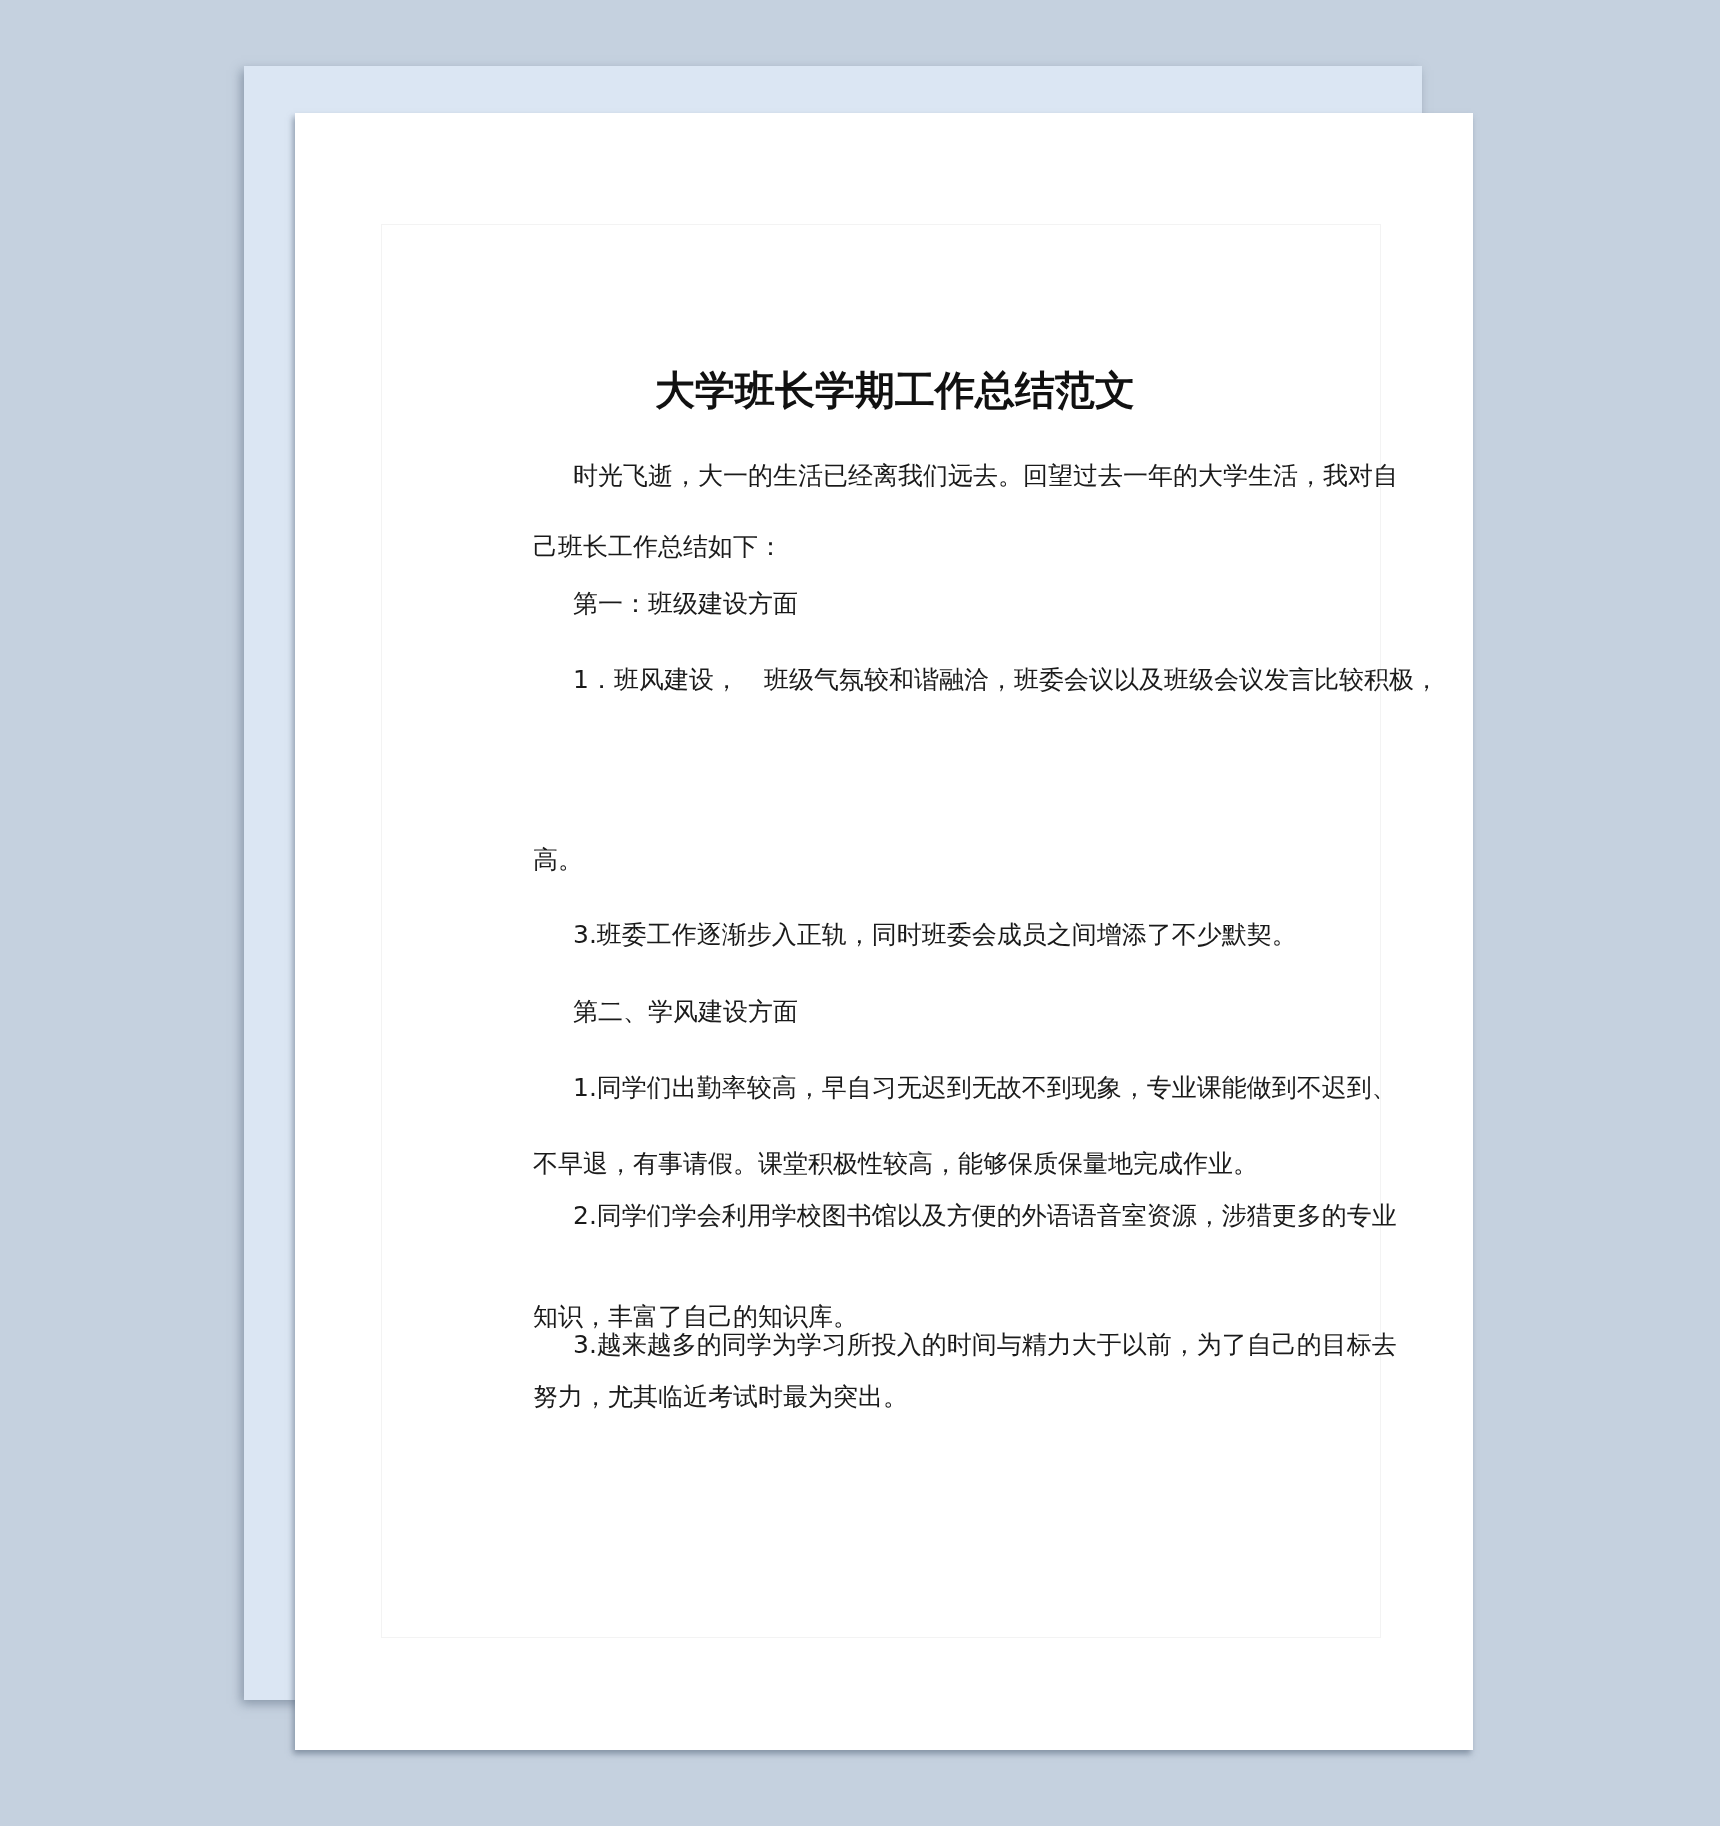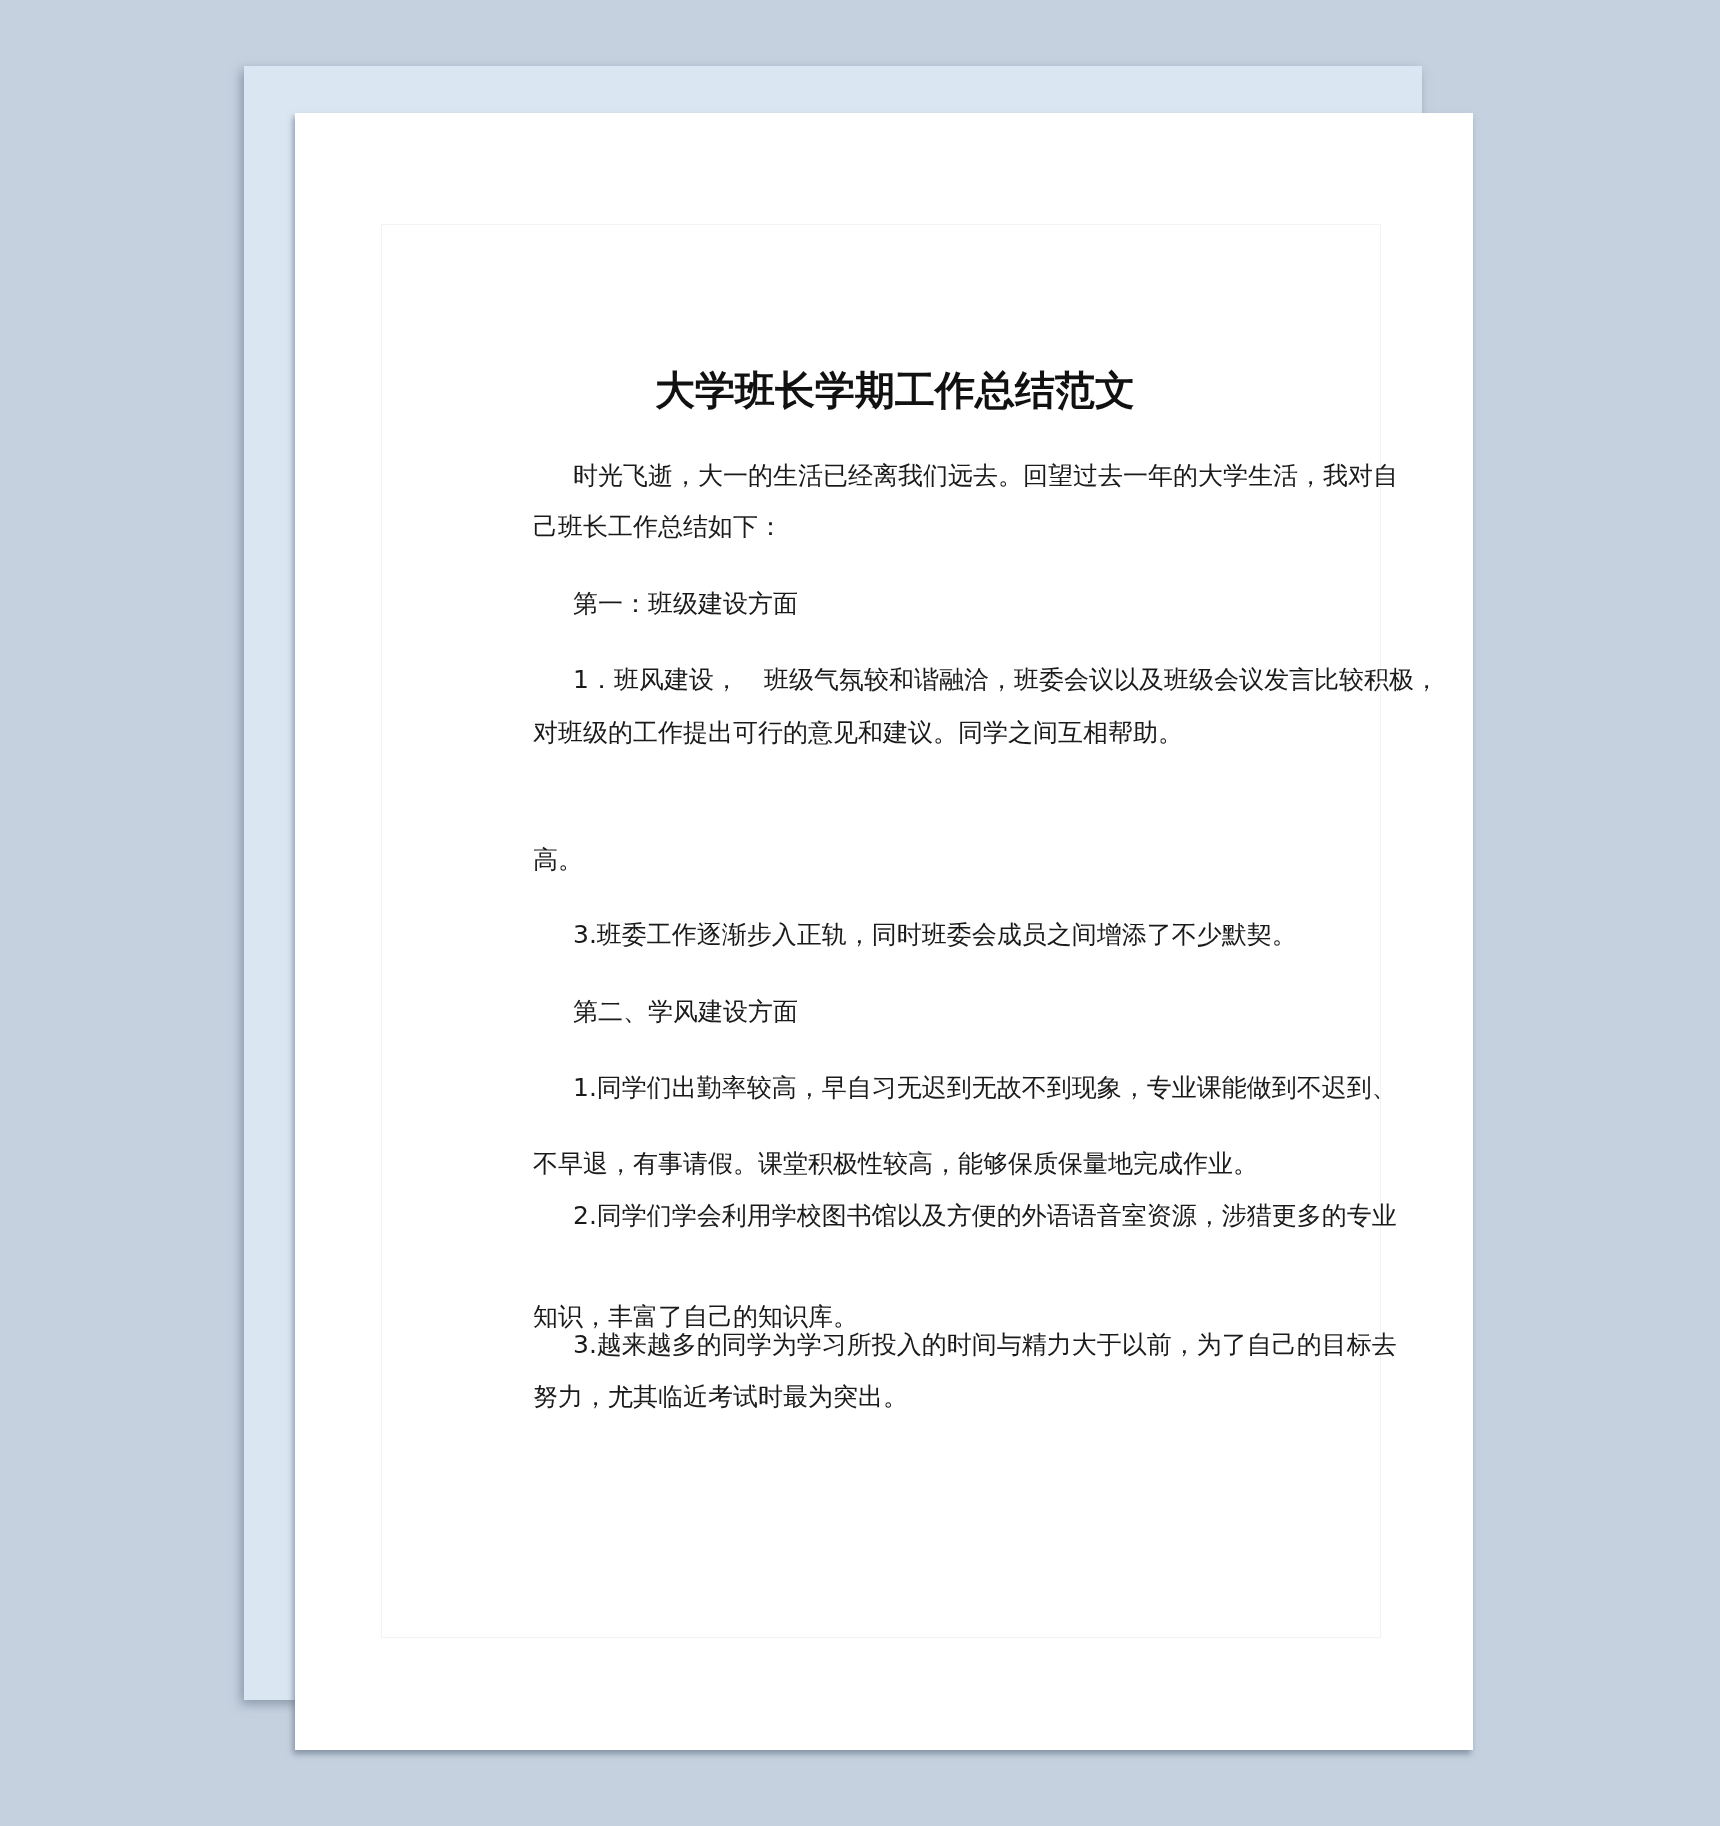--- a/index.html
+++ b/index.html
@@ -44,26 +44,25 @@
 <body>
 
 <div class="back-page"></div>
 
 <div class="front-page">
   <div class="inner-frame"></div>
 
   <div class="title">大学班长学期工作总结范文</div>
 
   <div class="line indent" style="top:349px">时光飞逝，大一的生活已经离我们远去。回望过去一年的大学生活，我对自</div>
-  <div class="line" style="top:400px">己班长工作总结如下：</div>
+  <div class="line" style="top:420px">己班长工作总结如下：</div>
 
   <div class="line indent" style="top:477px">第一：班级建设方面</div>
 
   <div class="line indent" style="top:553px">1．班风建设，　班级气氛较和谐融洽，班委会议以及班级会议发言比较积极，</div>
-  <div class="line" style="top:606px">对班级的工作提出可行的意见和建议。同学之间互相帮助。</div>
 
   <div class="line" style="top:733px">高。</div>
 
   <div class="line indent" style="top:808px">3.班委工作逐渐步入正轨，同时班委会成员之间增添了不少默契。</div>
 
   <div class="line indent" style="top:885px">第二、学风建设方面</div>
 
   <div class="line indent" style="top:961px">1.同学们出勤率较高，早自习无迟到无故不到现象，专业课能做到不迟到、</div>
   <div class="line" style="top:1037px">不早退，有事请假。课堂积极性较高，能够保质保量地完成作业。</div>
 

